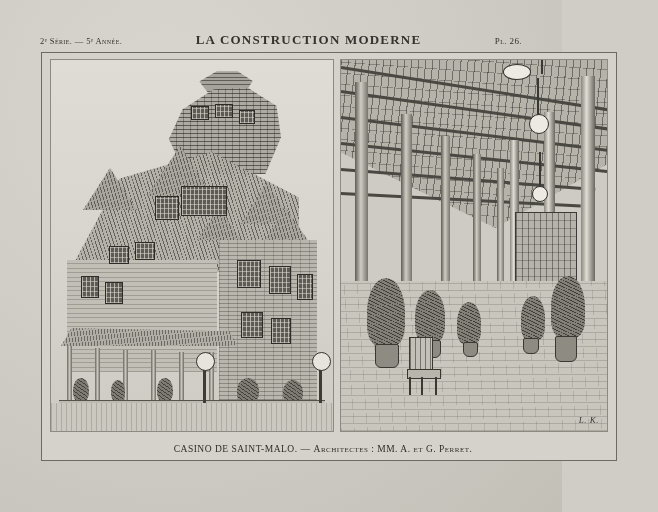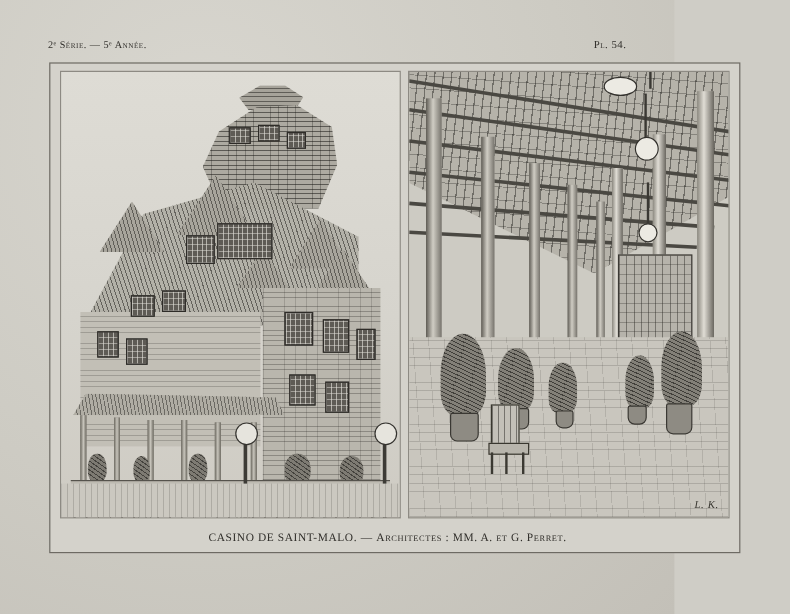--- a/index.html
+++ b/index.html
@@ -348,21 +348,22 @@
   }
   .caption .dash { margin: 0 3px; }
 </style>
 </head>
 <body>
 
 <div class="page">
 
   <div class="header">
     <div class="header-left">2ᵉ Série. — 5ᵉ Année.</div>
-    <div class="header-right">Pl. 54.</div>
+    <div class="header-title">LA CONSTRUCTION MODERNE</div>
+    <div class="header-right">Pl. 26.</div>
   </div>
 
   <div class="plate">
     <div class="plate-inner">
 
       <div class="engraving eng-left">
         <div class="sky"></div>
 
         <div class="tower-top"></div>
         <div class="tower"></div>

